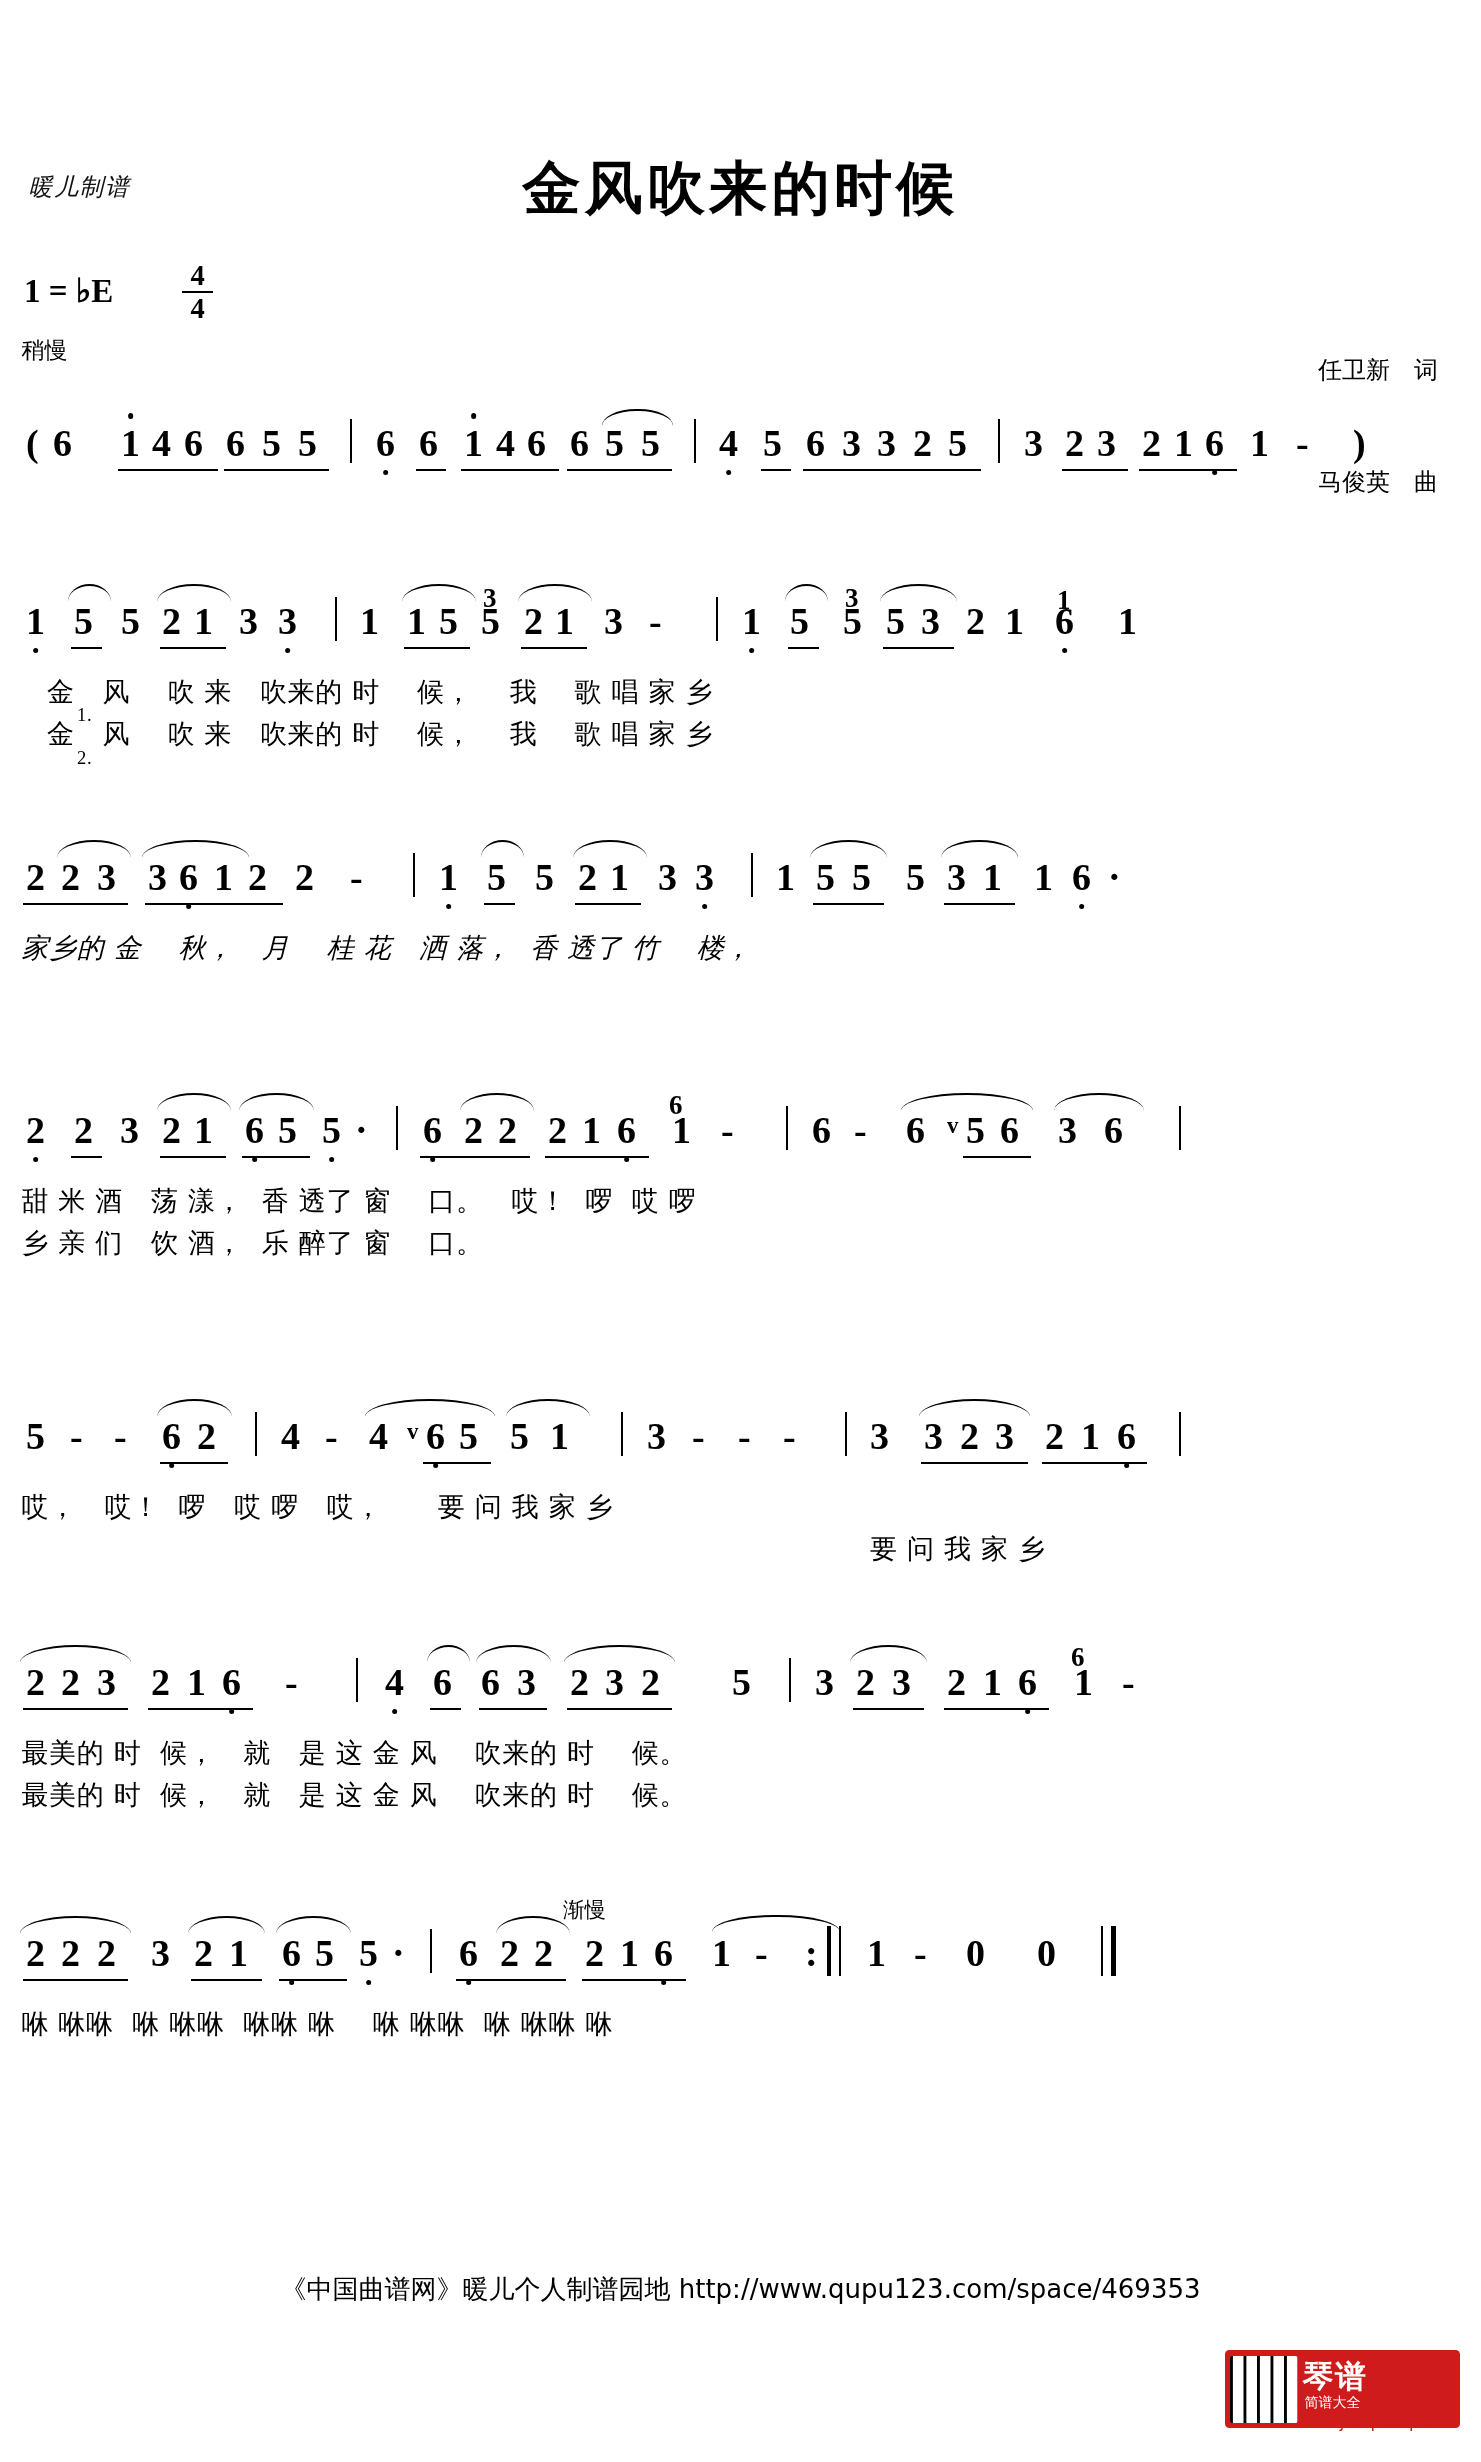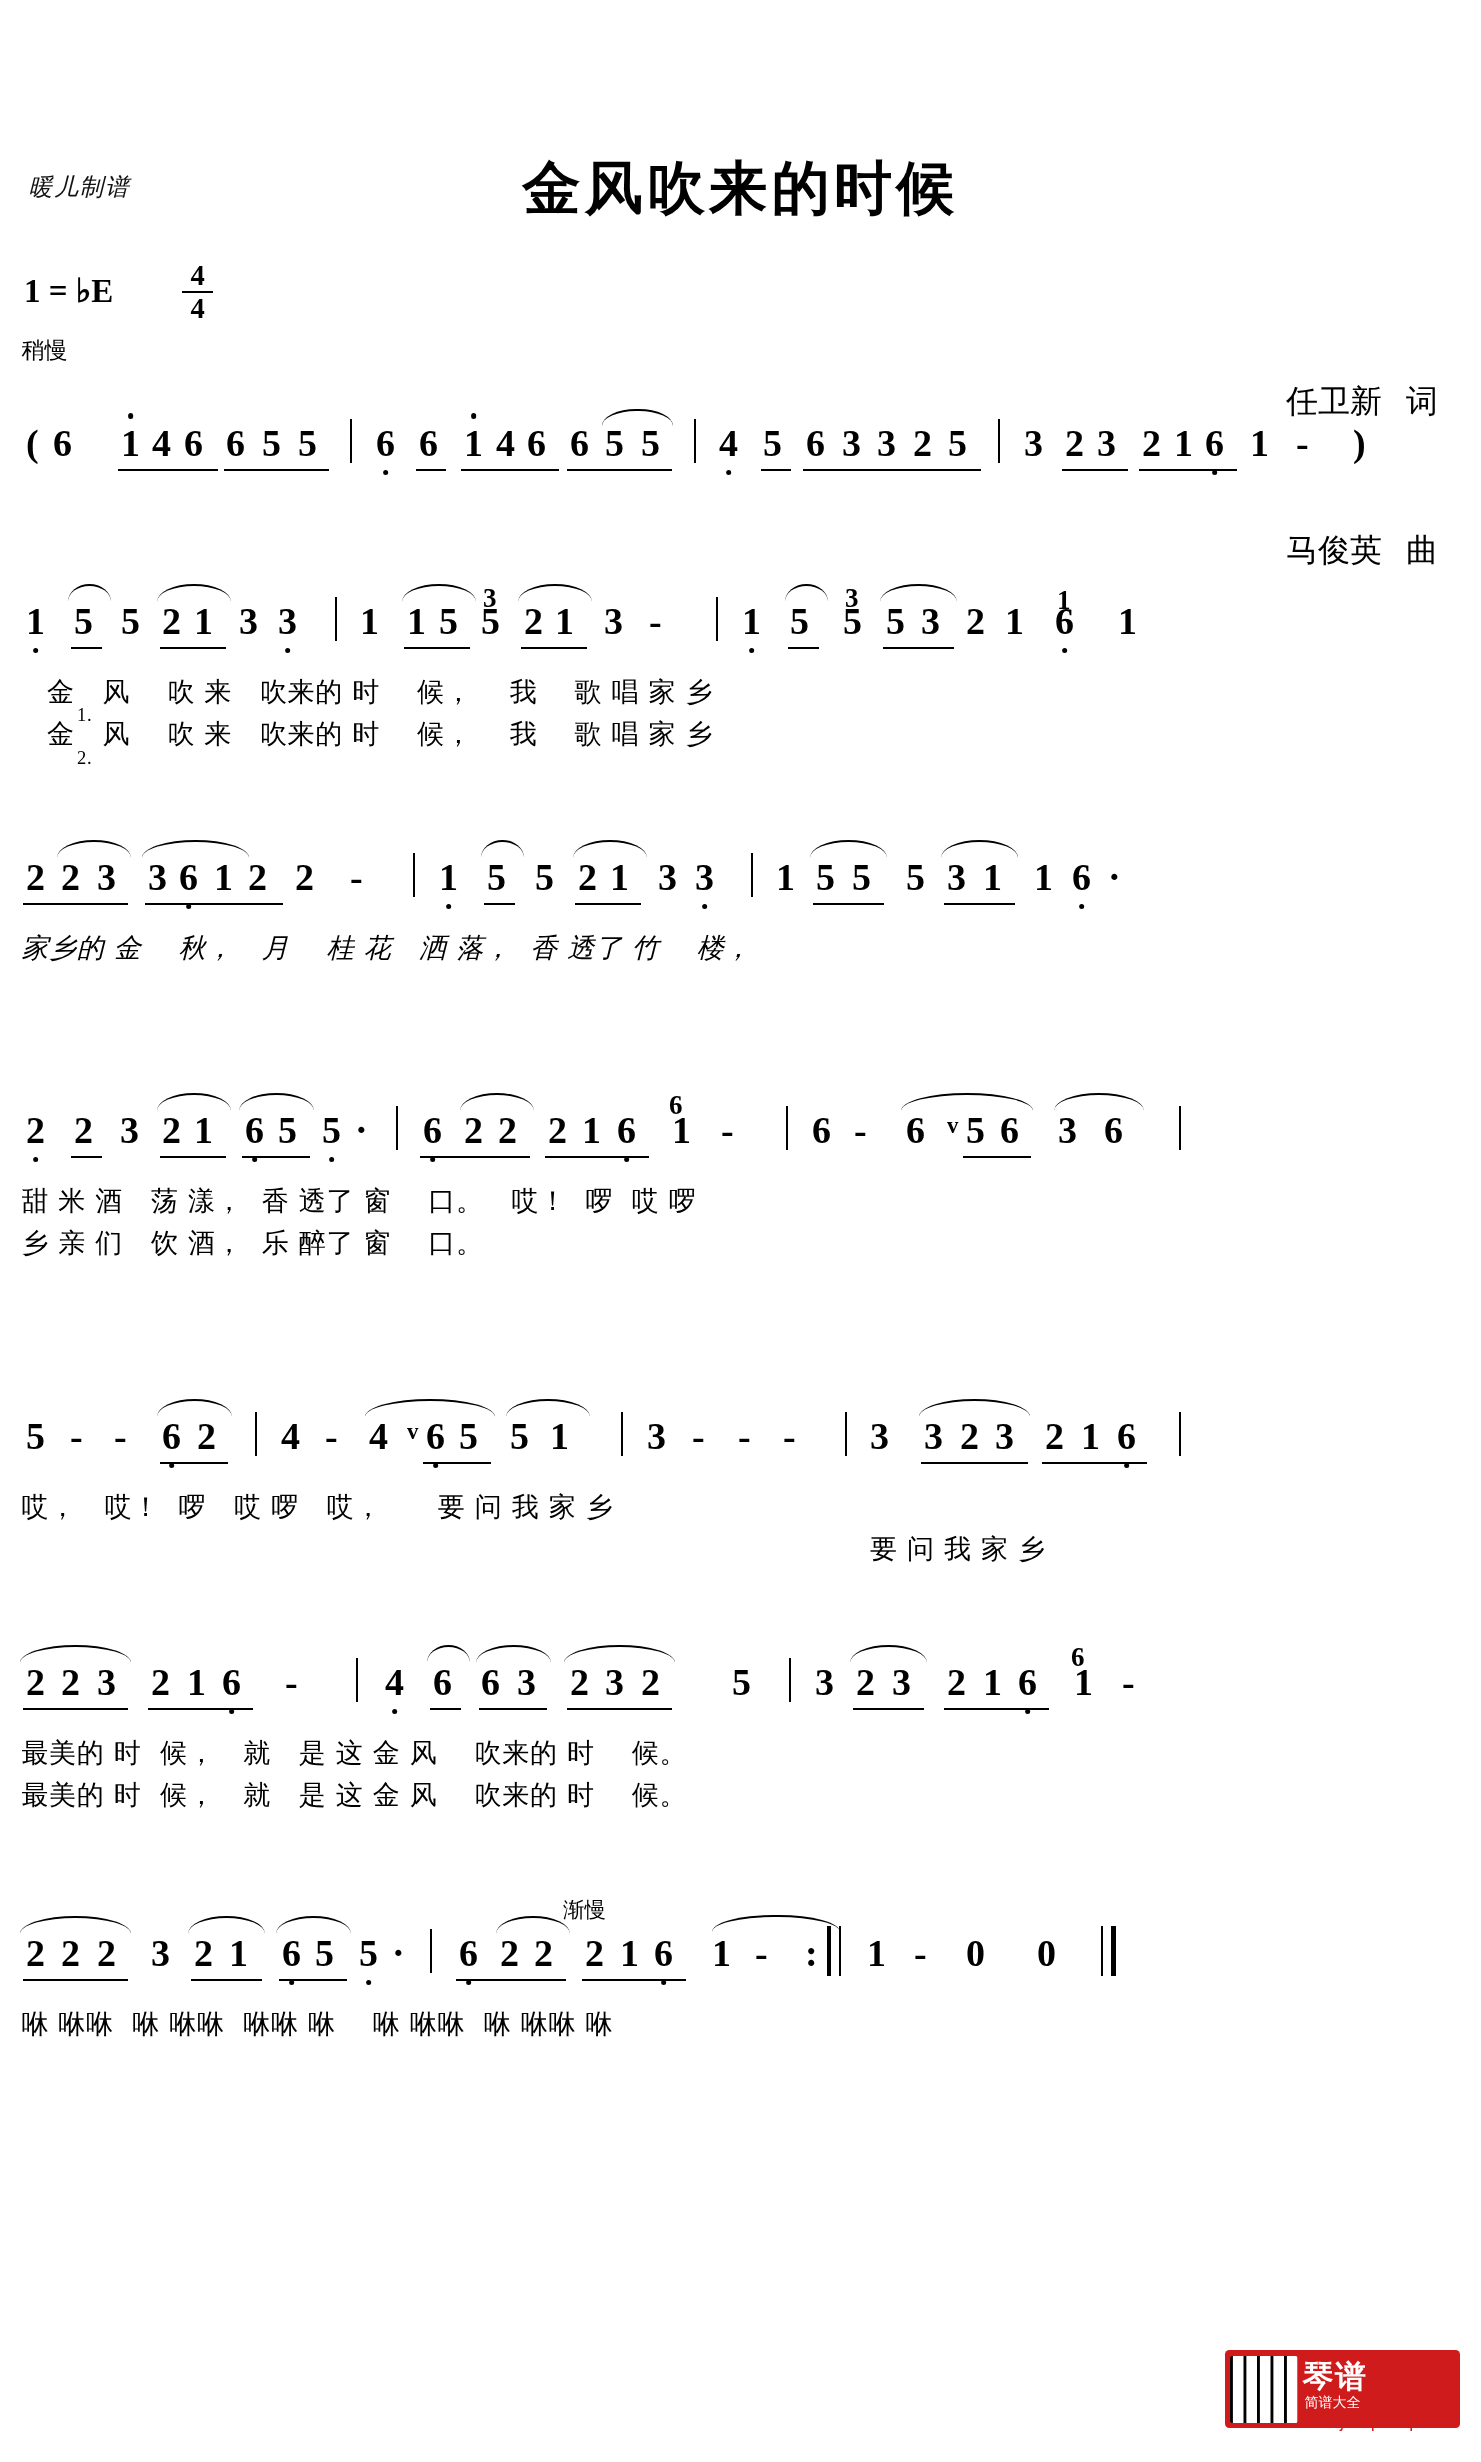--- a/index.html
+++ b/index.html
@@ -45,21 +45,21 @@
   .meter .bar{
     display:block;width:31px;height:2.1px;background:#000;margin:2.1px auto;
   }
   .tempo{
     position:absolute;left:21.4px;top:335px;
     font-size:23px;
     font-family:"DejaVu Sans",sans-serif;
   }
   .composer{
     position:absolute;right:43px;top:278px;
-    font-size:32px;line-height:1.55;
+    font-size:24px;line-height:1.55;
     font-family:"DejaVu Sans",sans-serif;
     text-align:right;
     white-space:pre;
   }
   .composer div span.role{margin-left:24px;}
   
   .system{
     position:absolute;left:0;width:1481px;
   }
   .noteline{
@@ -540,20 +540,21 @@
       <span class="n" style="left:914px;top:11.4px;">-</span>
       <span class="n" style="left:966px;top:11.4px;">0</span>
       <span class="n" style="left:1037px;top:11.4px;">0</span>
       <span class="barline" style="left:1101px;top:2.8px;height:50px;"></span>
       <span class="barline" style="left:1111px;top:2.8px;height:50px;width:5px;"></span>
     </div>
 
     <div class="lyric" style="left:21.4px;top:83px;">咻 咻咻  咻 咻咻  咻咻 咻    咻 咻咻  咻 咻咻 咻</div>
   </div>
 
+  <div class="footer">《中国曲谱网》暖儿个人制谱园地 http://www.qupu123.com/space/469353</div>
 
   <div class="logo">
     <div class="kbd"></div>
     <div class="keys"></div>
     <div class="txt">琴谱</div>
     <div class="sub">简谱大全</div>
     <div class="url">jianpudq.com</div>
   </div>
 
 </div>

